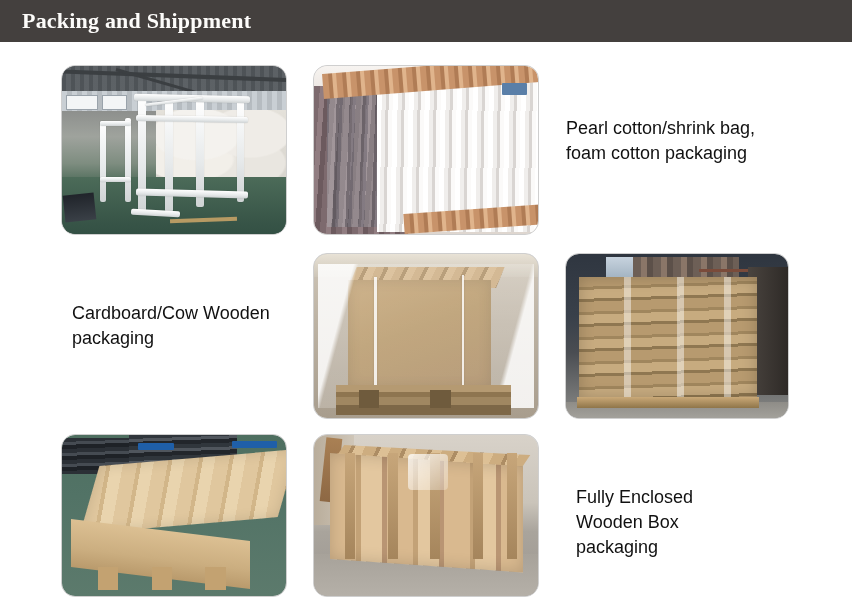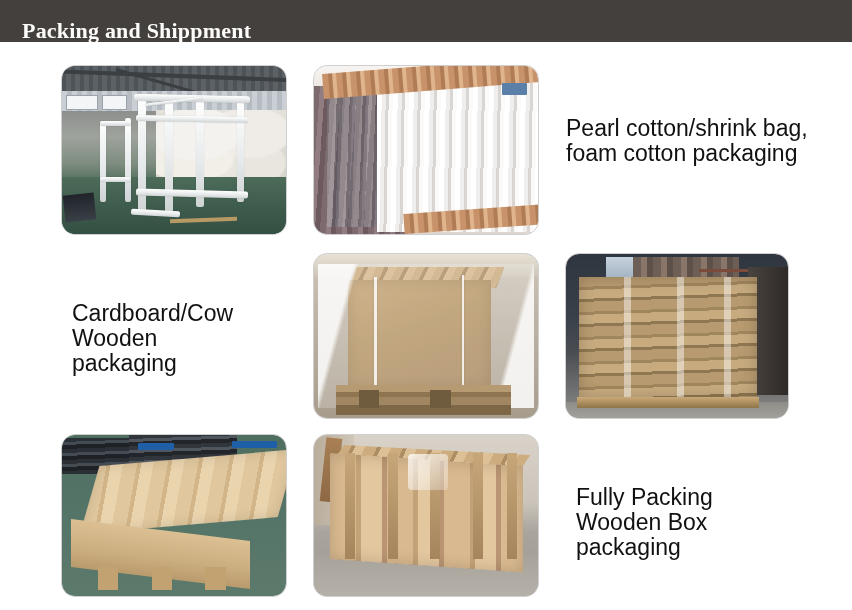--- a/index.html
+++ b/index.html
@@ -18,21 +18,21 @@
 
   
   .header-bar {
     position: absolute;
     left: 0;
     top: 0;
     width: 852px;
     height: 42px;
     background: #44403e;
     display: flex;
-    align-items: flex-end;
+    align-items: center;
   }
   .header-title {
     color: #fdfcfa;
     font-family: "Liberation Serif", "DejaVu Serif", serif;
     font-weight: bold;
     font-size: 22px;
     letter-spacing: 0.2px;
     margin-left: 22px;
     line-height: 1;
   }
@@ -57,21 +57,21 @@
   .photo .scene {
     position: absolute;
     inset: 0;
     border-radius: 13px;
     overflow: hidden;
   }
 
   .caption {
     position: absolute;
     color: #111111;
-    font-size: 23px;
+    font-size: 18px;
     line-height: 25px;
     font-family: "Liberation Sans", sans-serif;
     white-space: pre-line;
   }
 
   
   .layer { position: absolute; }
 
   
   .p1-bg {
@@ -473,17 +473,17 @@
       <div class="layer p6-crate"></div>
       <div class="layer p6-rib" style="left:14%;"></div>
       <div class="layer p6-rib" style="left:33%;"></div>
       <div class="layer p6-rib" style="left:52%;"></div>
       <div class="layer p6-rib" style="left:71%;"></div>
       <div class="layer p6-rib" style="left:86%;"></div>
       <div class="layer p6-film"></div>
     </div>
   </div>
 
-  <div class="caption" style="left:576px; top:443px; width:250px;">Fully Packing
+  <div class="caption" style="left:576px; top:443px; width:250px;">Fully Enclosed
 Wooden Box
 packaging</div>
 
 </div>
 
 </body></html>

